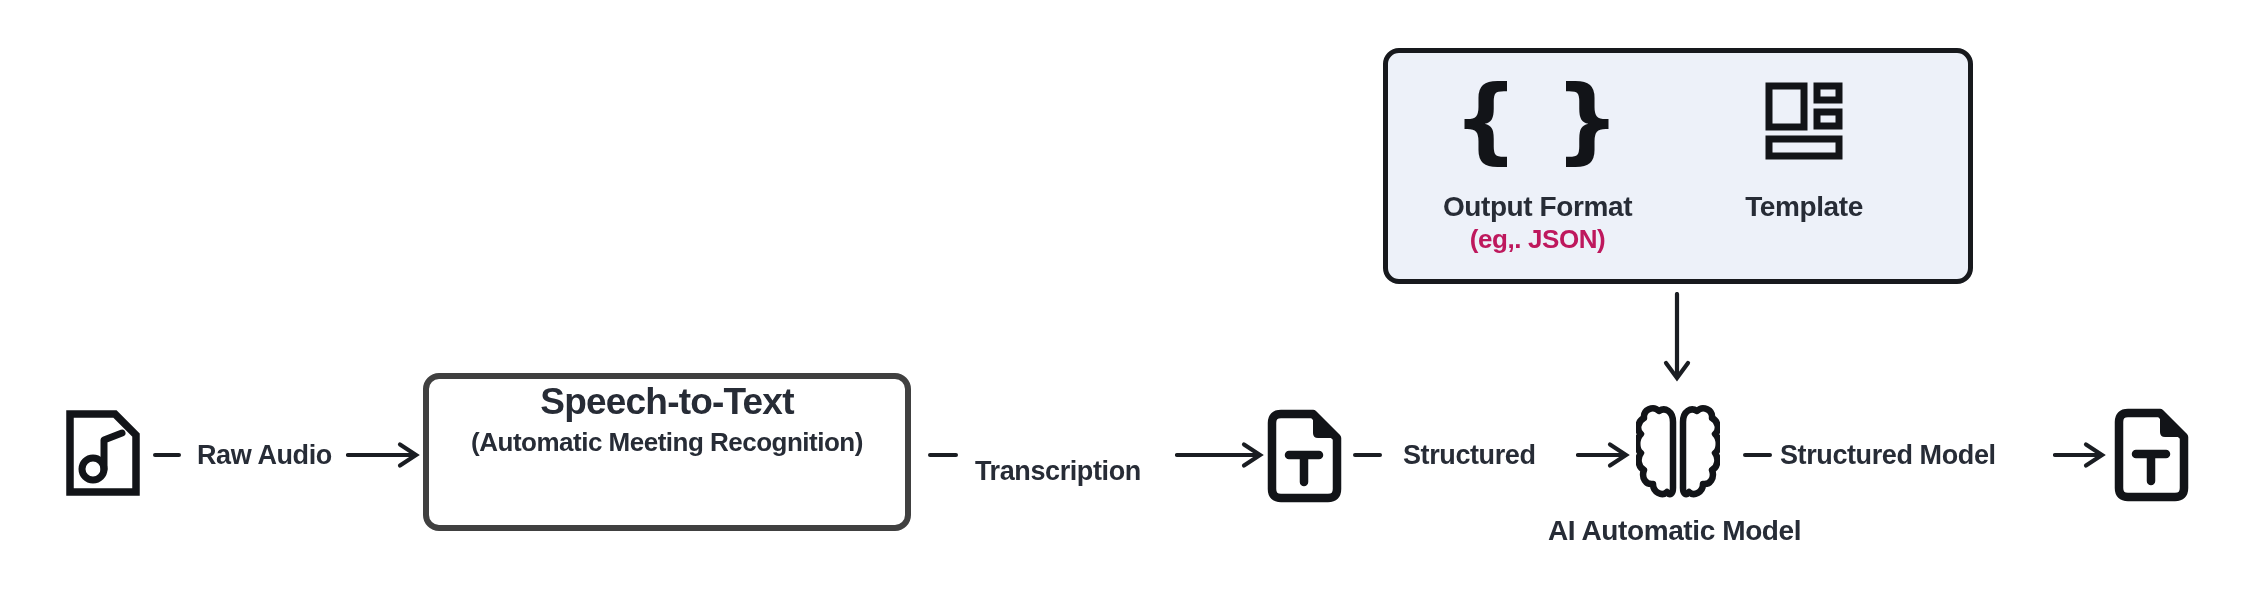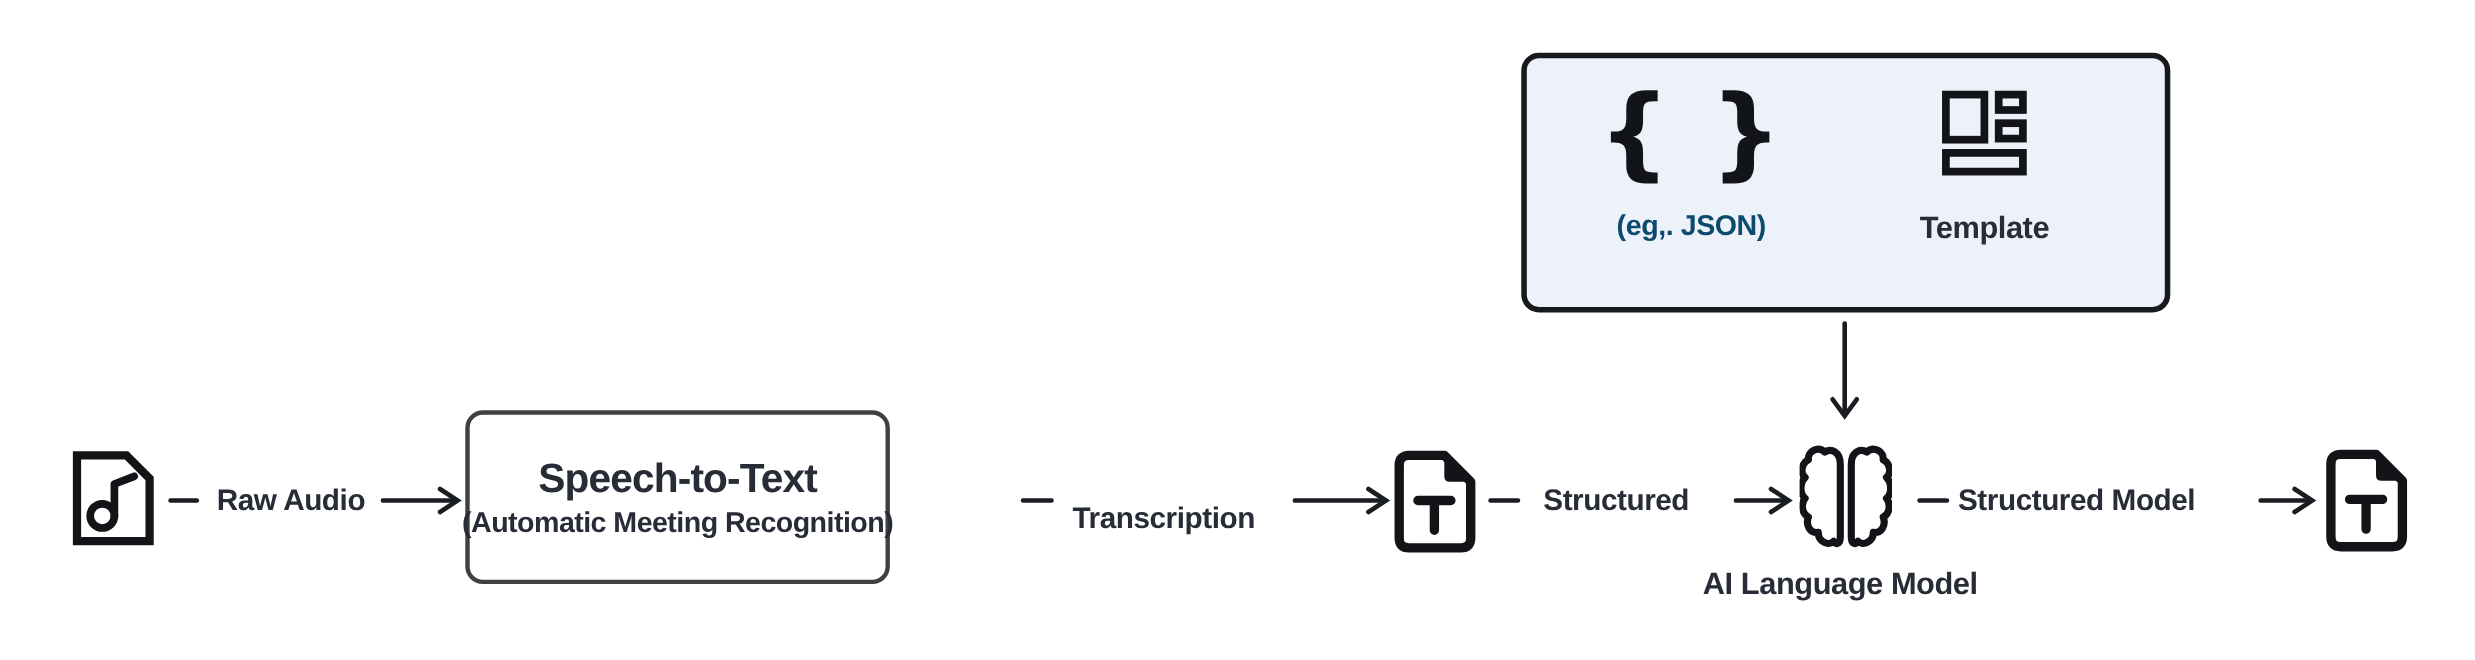--- a/index.html
+++ b/index.html
@@ -11,23 +11,23 @@
   .dash{position:absolute;height:4px;background:#1a1d22;border-radius:2px;}
   svg.arrow{position:absolute;color:#1a1d22;}
   svg.node-icon{position:absolute;color:#121418;}
   
   .edge-label{
     position:absolute;font-size:27px;font-weight:700;letter-spacing:-0.4px;
     line-height:30px;white-space:nowrap;color:#272c36;text-align:center;
   }
   
   .stt-box{
-    position:absolute;left:423px;top:373px;width:386px;height:158px;
-    box-sizing:border-box;border:4px solid #404040;border-radius:16px;background:#ffffff;
-    display:flex;flex-direction:column;align-items:center;justify-content:center;
+    position:absolute;left:423px;top:373px;width:488px;height:158px;
+    box-sizing:border-box;border:6px solid #404040;border-radius:16px;background:#ffffff;
+    display:flex;flex-direction:column;align-items:center;
   }
   .stt-title{font-size:37px;font-weight:700;letter-spacing:-0.8px;line-height:46px;color:#272c36;white-space:nowrap;}
   .stt-sub{font-size:26px;font-weight:700;letter-spacing:-0.5px;line-height:34px;color:#272c36;white-space:nowrap;}
   
   .model-label{
     position:absolute;left:1548px;top:516px;font-size:28px;font-weight:700;
     letter-spacing:-0.4px;line-height:30px;white-space:nowrap;color:#272c36;
   }
   
   .config-box{
@@ -36,21 +36,21 @@
   }
   .cfg-col{position:absolute;display:flex;flex-direction:column;align-items:center;text-align:center;}
   .cfg-col-1{left:1415px;top:52px;width:245px;}
   .cfg-col-2{left:1669px;top:52px;width:270px;}
   .cfg-icon-area{height:138px;display:flex;align-items:center;justify-content:center;}
   .braces{
     font-family:"DejaVu Sans",sans-serif;font-size:92px;font-weight:700;
     line-height:110px;color:#121418;letter-spacing:2px;white-space:pre;
   }
   .cfg-title{font-size:28px;font-weight:700;letter-spacing:-0.4px;line-height:34px;color:#272c36;white-space:nowrap;}
-  .cfg-sub{font-size:26px;font-weight:700;letter-spacing:-0.4px;line-height:31px;color:#0c4a6e;white-space:nowrap;}
+  .cfg-sub{font-size:26px;font-weight:700;letter-spacing:-0.4px;line-height:31px;color:#be185d;white-space:nowrap;}
 </style>
 </head>
 <body>
 
 <div class="canvas">
 
   <svg class="node-icon" style="left:60px;top:407px;" width="86" height="92" viewBox="0 0 86 92">
     <path d="M10 7 H55 L76 28 V85 H10 Z" fill="none" stroke="currentColor" stroke-width="7.5" stroke-linejoin="miter"></path>
     <circle cx="33" cy="62" r="11" fill="none" stroke="currentColor" stroke-width="7"></circle>
     <path d="M44 62 V33 L62 26" fill="none" stroke="currentColor" stroke-width="7" stroke-linecap="round" stroke-linejoin="round"></path>
@@ -87,41 +87,42 @@
     <line x1="2" y1="14" x2="46" y2="14" stroke="currentColor" stroke-width="4.2" stroke-linecap="round"></line>
     <polyline points="34,3.5 50,14 34,24.5" fill="none" stroke="currentColor" stroke-width="4.2" stroke-linecap="round" stroke-linejoin="miter"></polyline>
   </svg>
 
   <svg class="node-icon" style="left:1636px;top:402px;" width="84" height="100" viewBox="0 0 84 100">
     <g fill="#ffffff" stroke="currentColor" stroke-width="6.5" stroke-linejoin="round" stroke-linecap="round">
       <path d="M37 20 C37 9 29 5 23 9 C17 3 7 8 8 16 C2 19 0 28 5 32 C0 37 0 47 5 51 C1 56 2 65 8 68 C5 76 10 83 17 82 C17 90 26 95 31 90 C34 94 37 92 37 86 Z"></path>
       <path d="M37 20 C37 9 29 5 23 9 C17 3 7 8 8 16 C2 19 0 28 5 32 C0 37 0 47 5 51 C1 56 2 65 8 68 C5 76 10 83 17 82 C17 90 26 95 31 90 C34 94 37 92 37 86 Z" transform="translate(84,0) scale(-1,1)"></path>
     </g>
   </svg>
-  <div class="model-label">AI Language Model</div>
+  <div class="model-label">AI Automatic Model</div>
 
   <div class="dash" style="left:1743px;top:453px;width:29px;"></div>
   <div class="edge-label" style="left:1780px;top:440px;">Structured Model</div>
   <svg class="arrow" style="left:2053px;top:441px;" width="53" height="28" viewBox="0 0 53 28">
     <line x1="2" y1="14" x2="45" y2="14" stroke="currentColor" stroke-width="4.2" stroke-linecap="round"></line>
     <polyline points="33,3.5 49,14 33,24.5" fill="none" stroke="currentColor" stroke-width="4.2" stroke-linecap="round" stroke-linejoin="miter"></polyline>
   </svg>
 
   <svg class="node-icon" style="left:2112px;top:407px;" width="78" height="96" viewBox="0 0 78 96">
     <path d="M16 6 H48 L72 30 V81 Q72 90 63 90 H16 Q7 90 7 81 V15 Q7 6 16 6 Z" fill="none" stroke="currentColor" stroke-width="8.5" stroke-linejoin="round"></path>
     <path d="M48 6 L72 30 H53 Q48 30 48 25 Z" fill="currentColor"></path>
     <path d="M24 47 H54 M39 47 V74" fill="none" stroke="currentColor" stroke-width="8.5" stroke-linecap="round"></path>
   </svg>
 
   <div class="config-box"></div>
 
   <div class="cfg-col cfg-col-1">
     <div class="cfg-icon-area">
       <div class="braces">{ }</div>
     </div>
+    <div class="cfg-title">Output Format</div>
     <div class="cfg-sub">(eg,. JSON)</div>
   </div>
 
   <div class="cfg-col cfg-col-2">
     <div class="cfg-icon-area">
       <svg width="82" height="82" viewBox="0 0 82 82" style="color:#121418;">
         <g fill="none" stroke="currentColor" stroke-width="7">
           <rect x="6" y="6" width="35" height="41"></rect>
           <rect x="54" y="6" width="22" height="14"></rect>
           <rect x="54" y="32" width="22" height="14"></rect>

